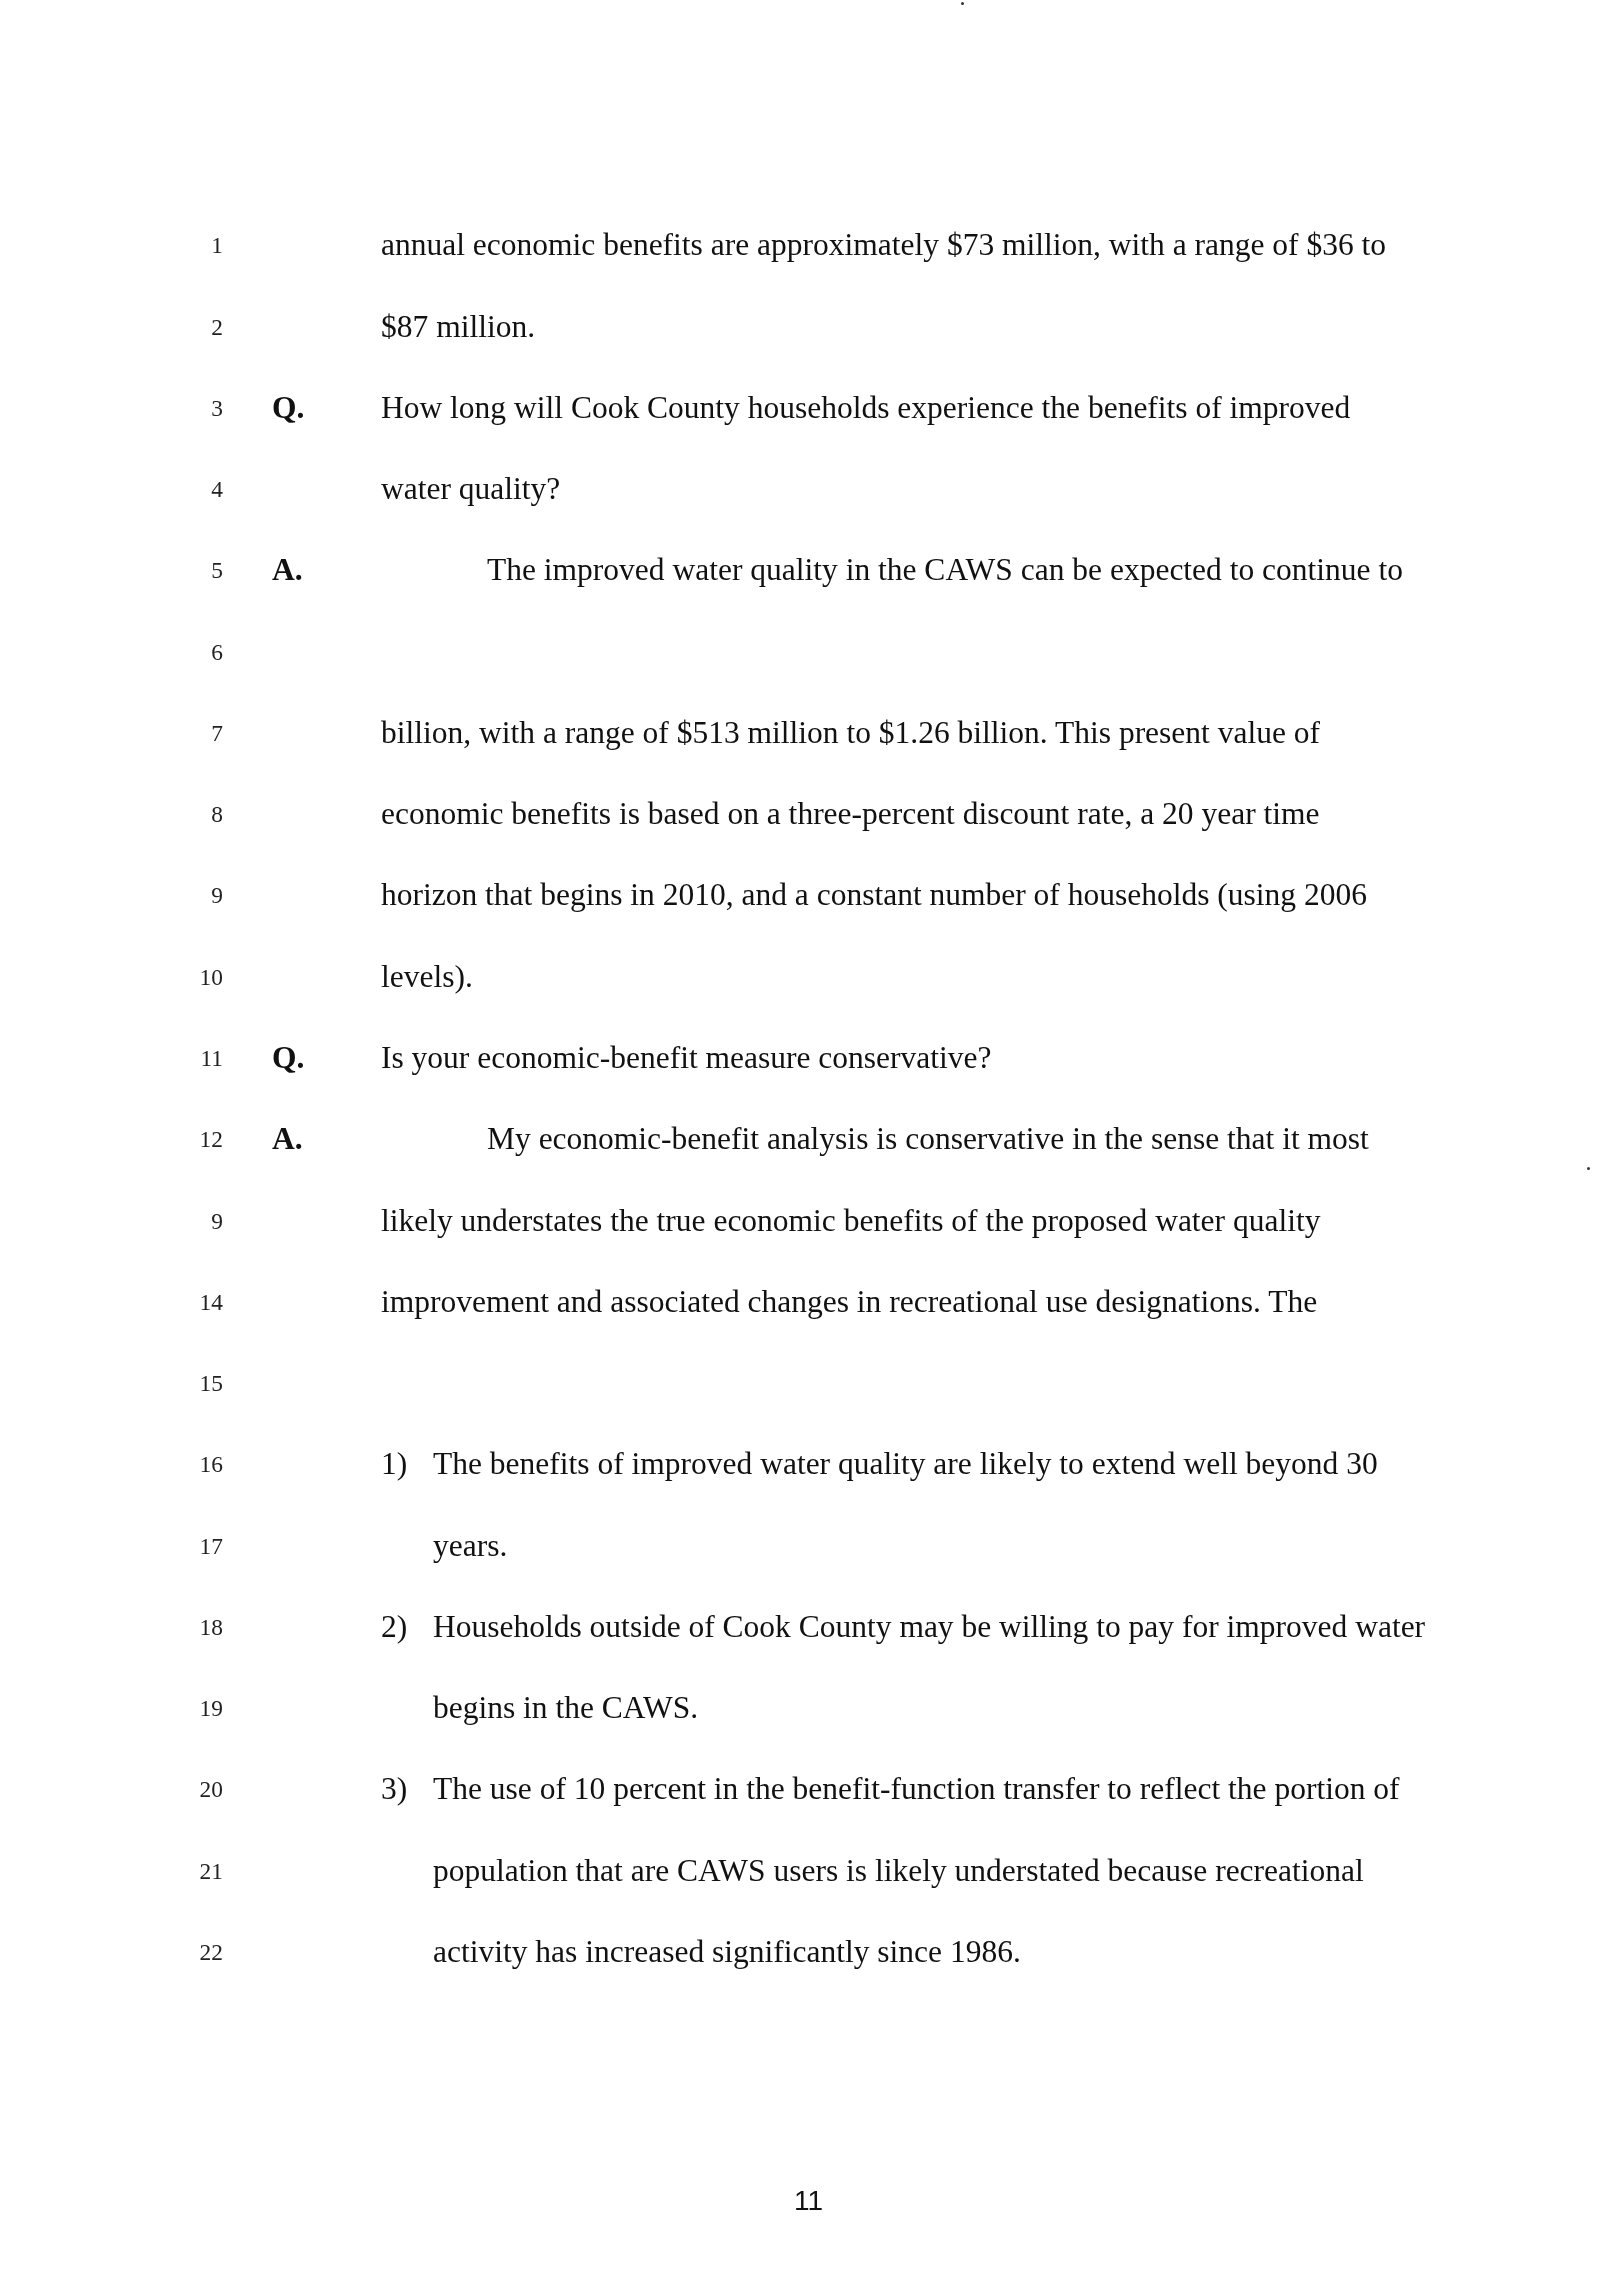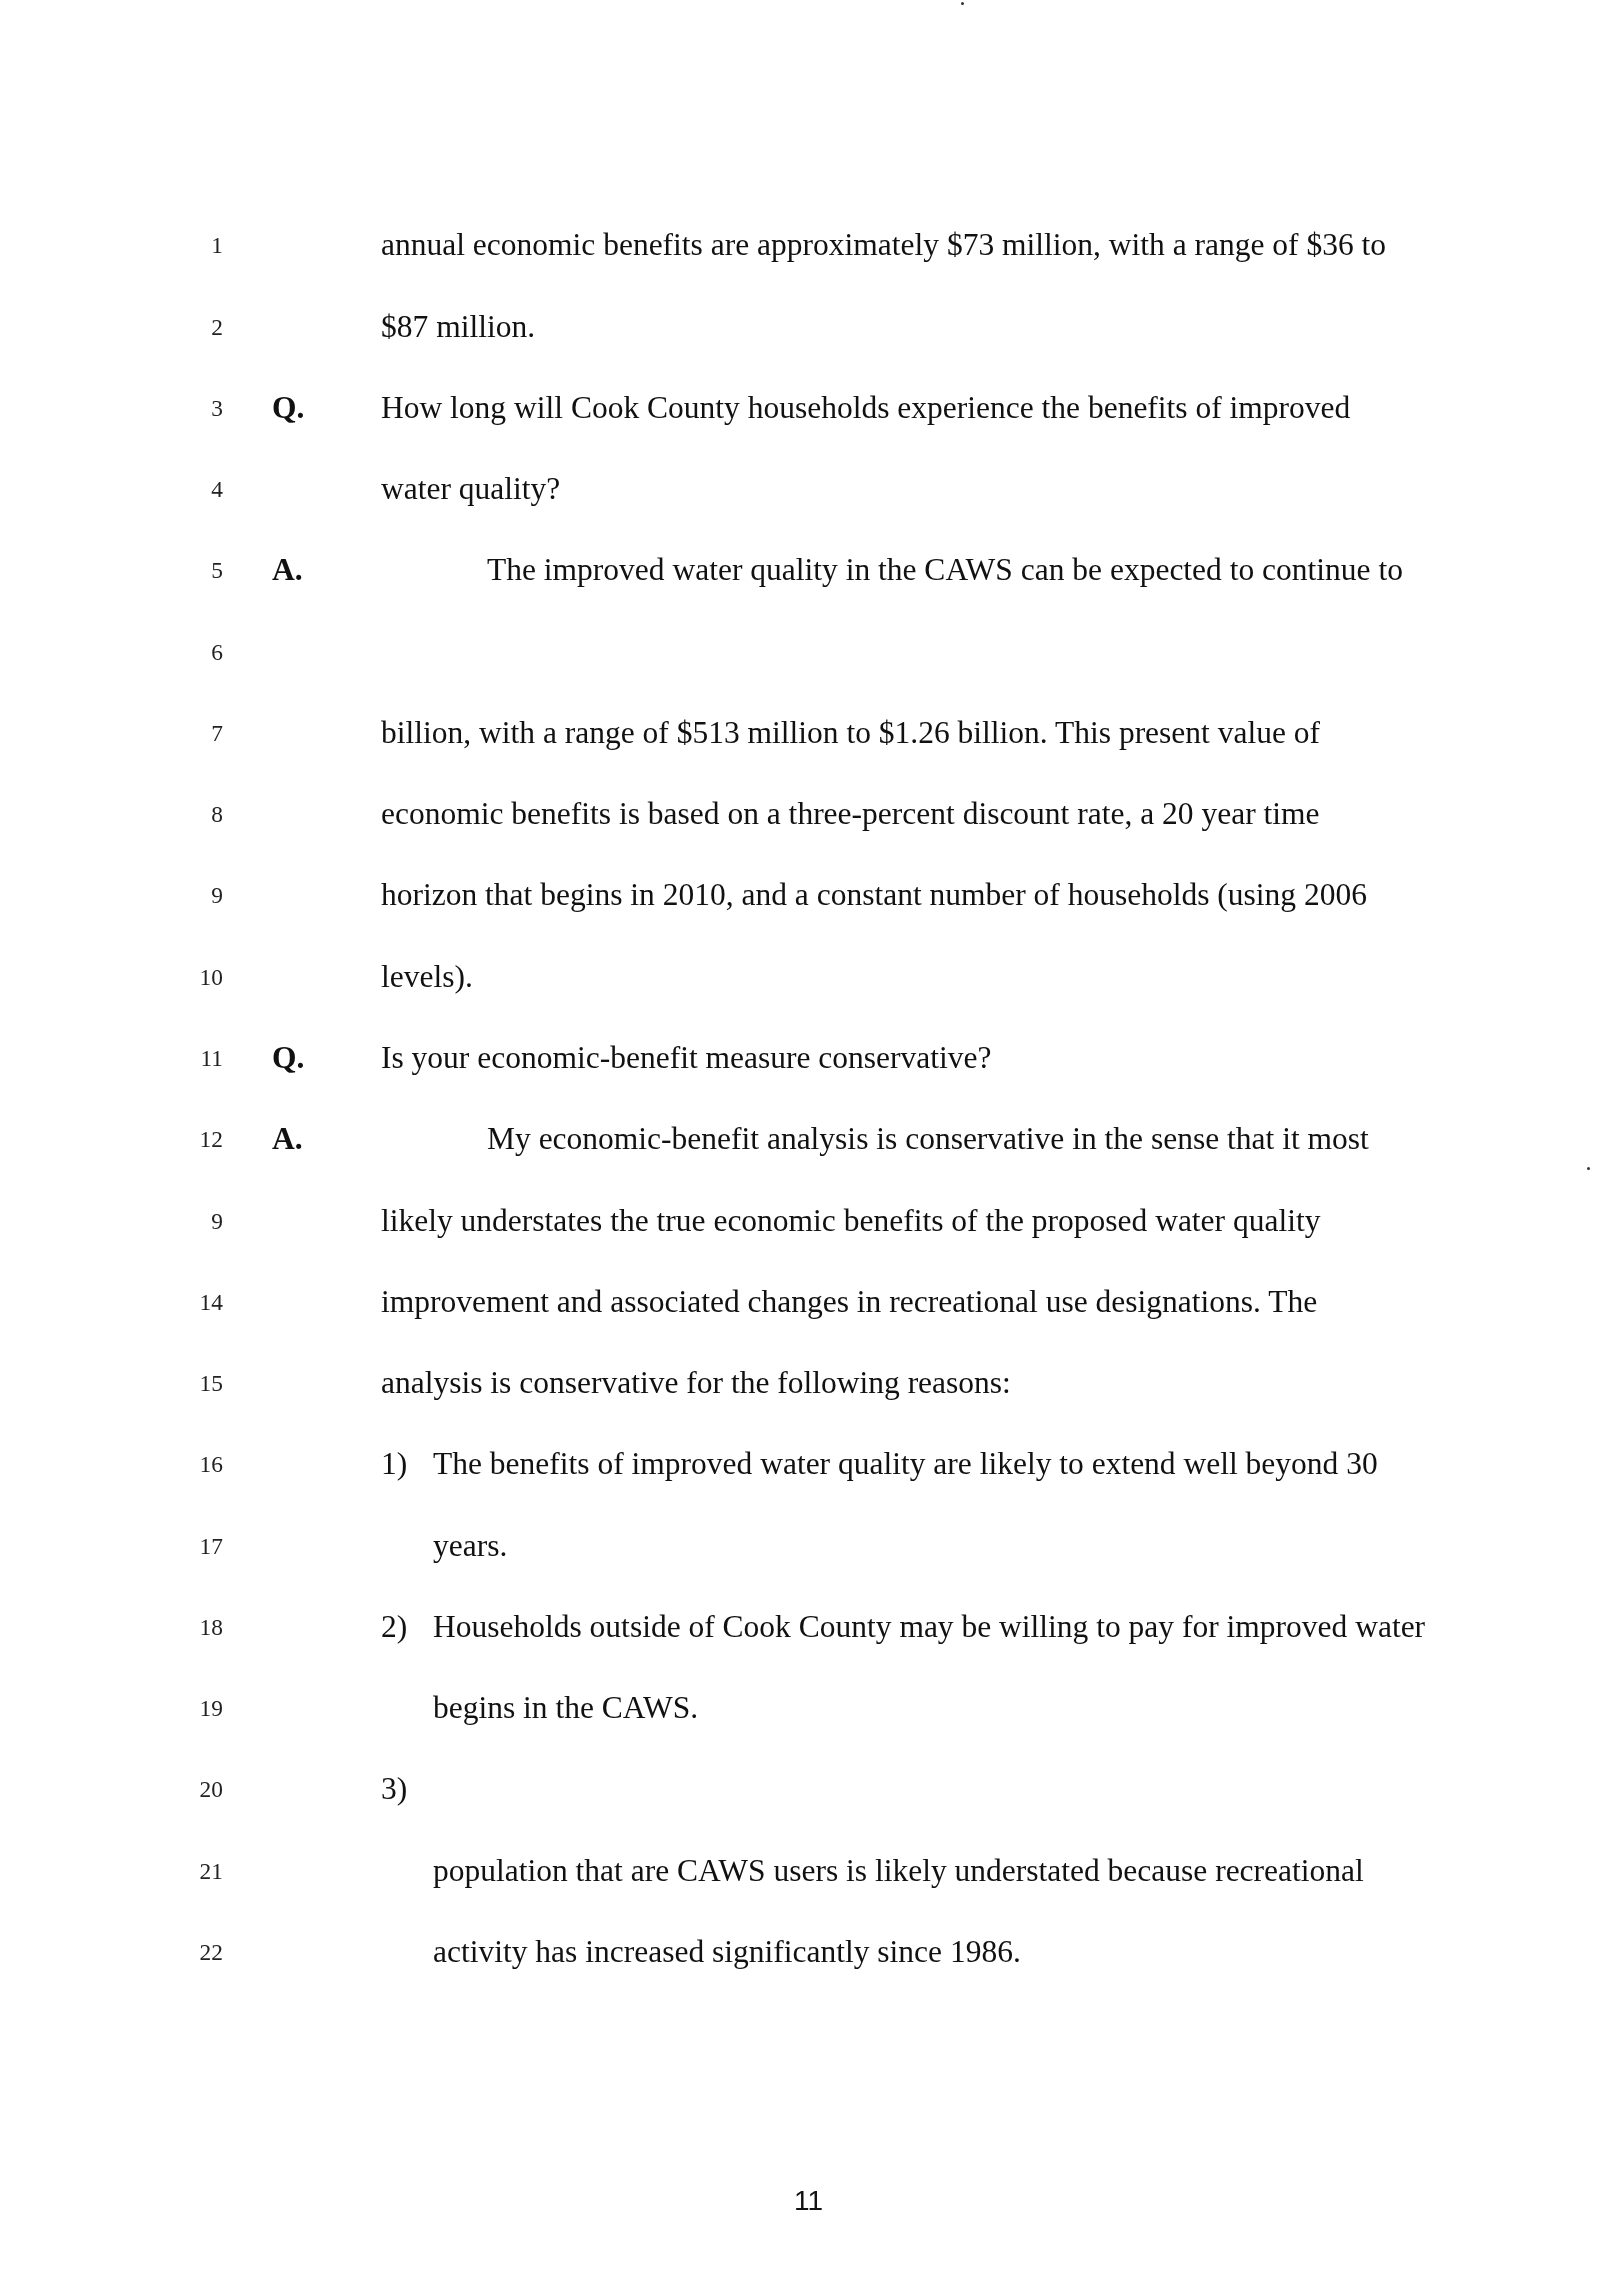--- a/index.html
+++ b/index.html
@@ -97,21 +97,20 @@
     <span class="txt" style="left:381px">likely understates the true economic benefits of the proposed water quality</span>
   </div>
 
   <div class="row" style="top:1280px">
     <span class="ln">14</span>
     <span class="txt" style="left:381px">improvement and associated changes in recreational use designations.  The</span>
   </div>
 
   <div class="row" style="top:1361px">
     <span class="ln">15</span>
-    <span class="txt" style="left:381px">analysis is conservative for the following reasons:</span>
   </div>
 
   <div class="row" style="top:1442px">
     <span class="ln">16</span>
     <span class="marker" style="left:381px">1)</span>
     <span class="txt" style="left:433px">The benefits of improved water quality are likely to extend well beyond 30</span>
   </div>
 
   <div class="row" style="top:1524px">
     <span class="ln">17</span>
@@ -125,20 +124,21 @@
   </div>
 
   <div class="row" style="top:1686px">
     <span class="ln">19</span>
     <span class="txt" style="left:433px">begins in the CAWS.</span>
   </div>
 
   <div class="row" style="top:1767px">
     <span class="ln">20</span>
     <span class="marker" style="left:381px">3)</span>
+    <span class="txt" style="left:433px">The use of 10 percent in the benefit-function transfer to reflect the portion of</span>
   </div>
 
   <div class="row" style="top:1849px">
     <span class="ln">21</span>
     <span class="txt" style="left:433px">population that are CAWS users is likely understated because recreational</span>
   </div>
 
   <div class="row" style="top:1930px">
     <span class="ln">22</span>
     <span class="txt" style="left:433px">activity has increased significantly since 1986.</span>

